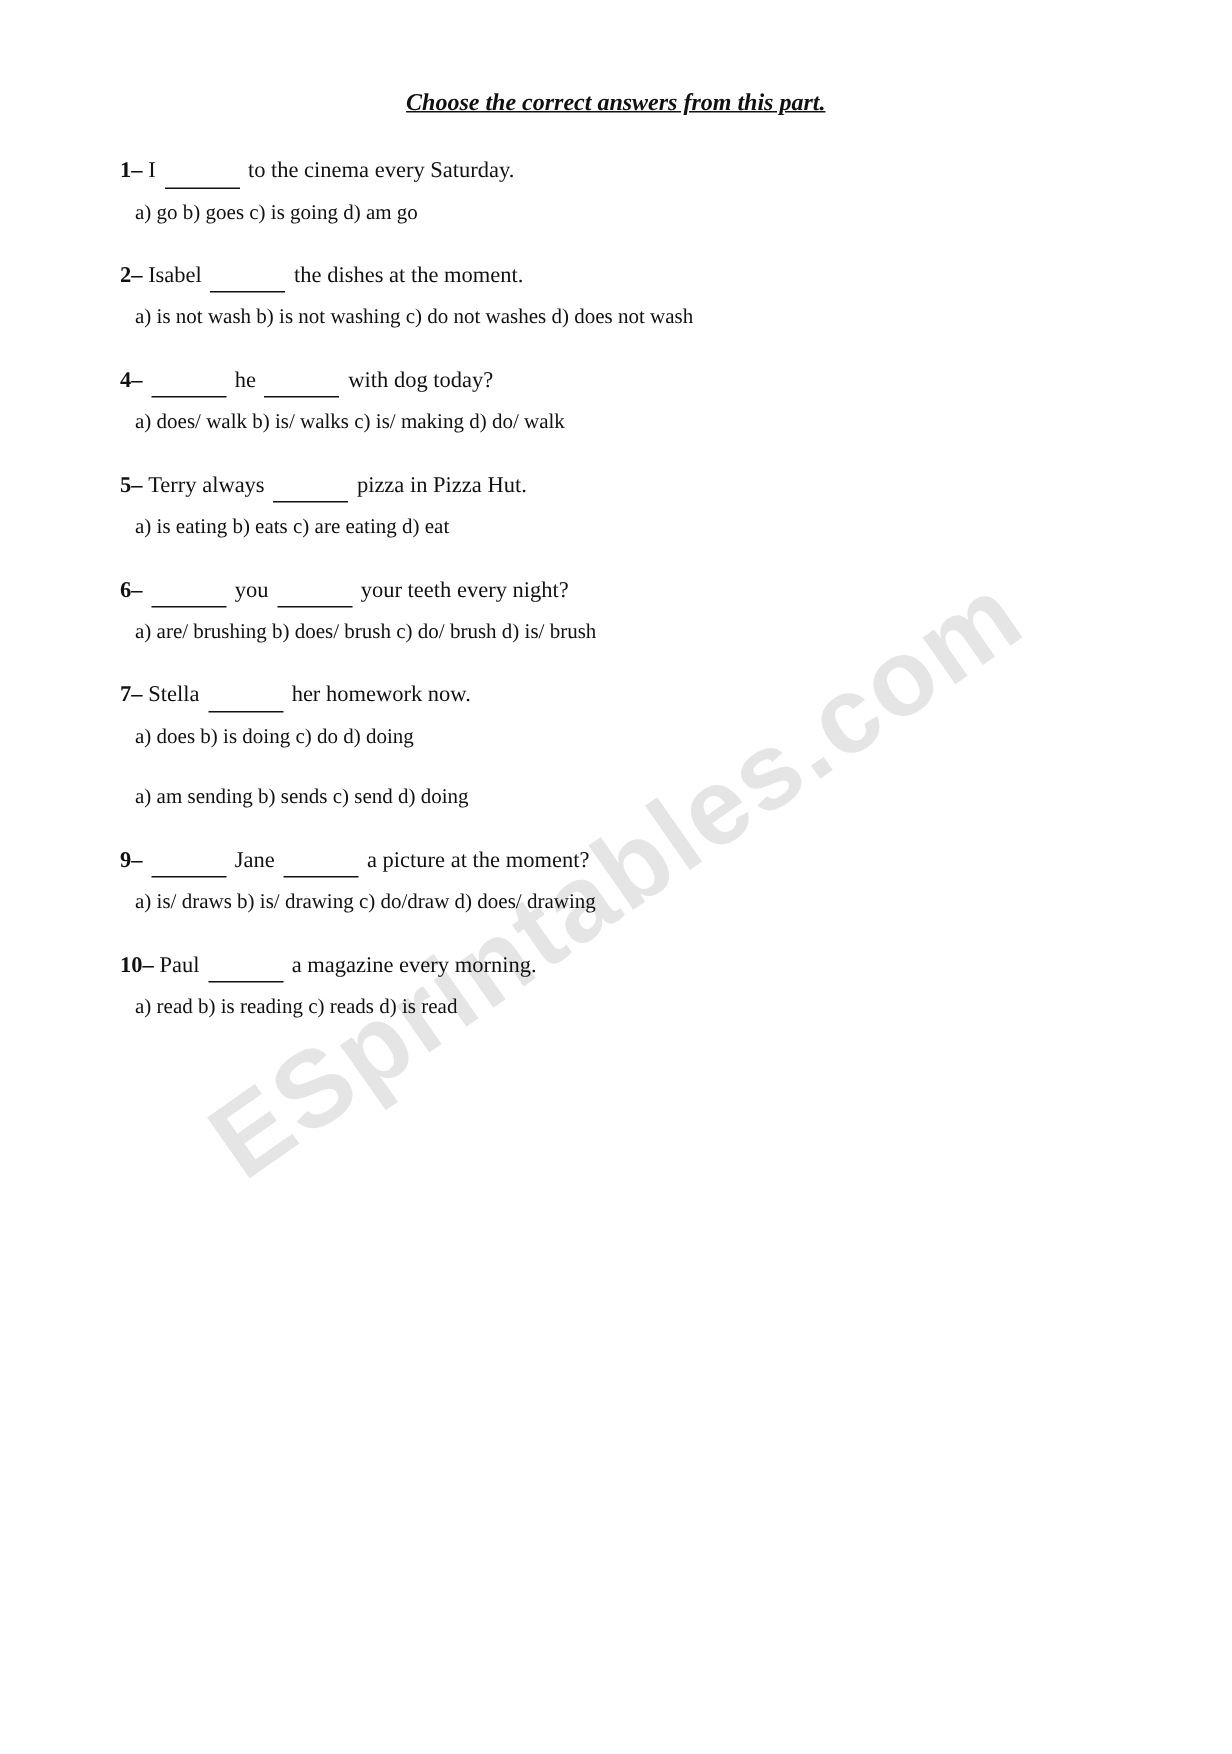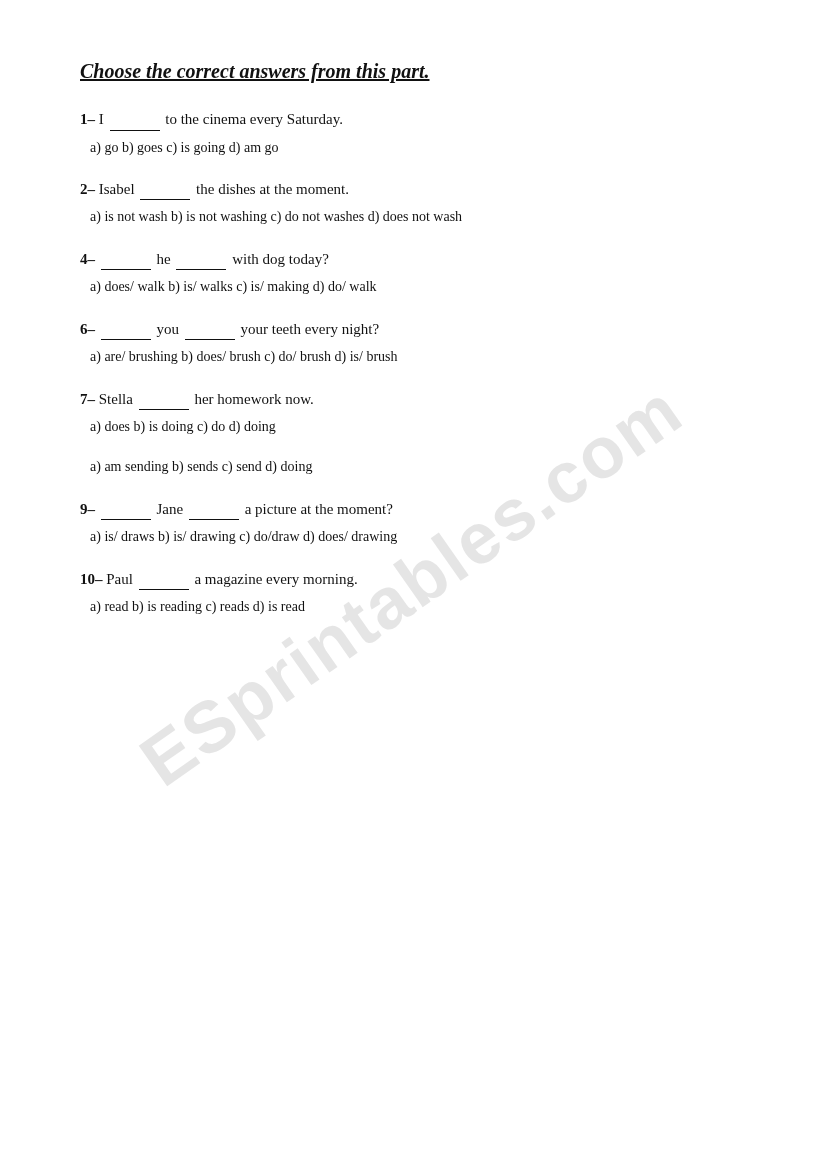--- a/index.html
+++ b/index.html
@@ -29,22 +29,23 @@
       z-index: 0;
     }
     .content {
       position: relative;
       z-index: 1;
     }
     .title {
       font-style: italic;
       font-weight: bold;
       text-decoration: underline;
-      font-size: 20px;
+      font-size: 16px;
       margin-bottom: 24px;
+      text-align: center;
     }
     .question-block {
       margin-bottom: 18px;
     }
     .question-text {
       margin-bottom: 6px;
       font-size: 15px;
       line-height: 1.5;
     }
     .question-num {
@@ -78,20 +79,24 @@
       </div>
       <div class="question-block">
         <div class="question-text"><span class="question-num">2– </span>Isabel <span class="blank">&nbsp;&nbsp;&nbsp;&nbsp;&nbsp;&nbsp;</span> the dishes at the moment.</div>
         <div class="options">a) is not wash   b) is not washing   c) do not washes   d) does not wash</div>
       </div>
       <div class="question-block">
         <div class="question-text"><span class="question-num">4– </span><span class="blank">&nbsp;&nbsp;&nbsp;&nbsp;&nbsp;&nbsp;</span> he <span class="blank">&nbsp;&nbsp;&nbsp;&nbsp;&nbsp;&nbsp;</span> with dog today?</div>
         <div class="options">a) does/ walk   b) is/ walks   c) is/ making   d) do/ walk</div>
       </div>
       <div class="question-block">
+        <div class="question-text"><span class="question-num">5– </span>Terry always <span class="blank">&nbsp;&nbsp;&nbsp;&nbsp;&nbsp;&nbsp;</span> pizza in Pizza Hut.</div>
+        <div class="options">a) is eating   b) eats   c) are eating   d) eat</div>
+      </div>
+      <div class="question-block">
         <div class="question-text"><span class="question-num">6– </span><span class="blank">&nbsp;&nbsp;&nbsp;&nbsp;&nbsp;&nbsp;</span> you <span class="blank">&nbsp;&nbsp;&nbsp;&nbsp;&nbsp;&nbsp;</span> your teeth every night?</div>
         <div class="options">a) are/ brushing   b) does/ brush   c) do/ brush   d) is/ brush</div>
       </div>
       <div class="question-block">
         <div class="question-text"><span class="question-num">7– </span>Stella <span class="blank">&nbsp;&nbsp;&nbsp;&nbsp;&nbsp;&nbsp;</span> her homework now.</div>
         <div class="options">a) does   b) is doing   c) do   d) doing</div>
       </div>
       <div class="question-block">
         <div class="options">a) am sending   b) sends   c) send   d) doing</div>
       </div>

